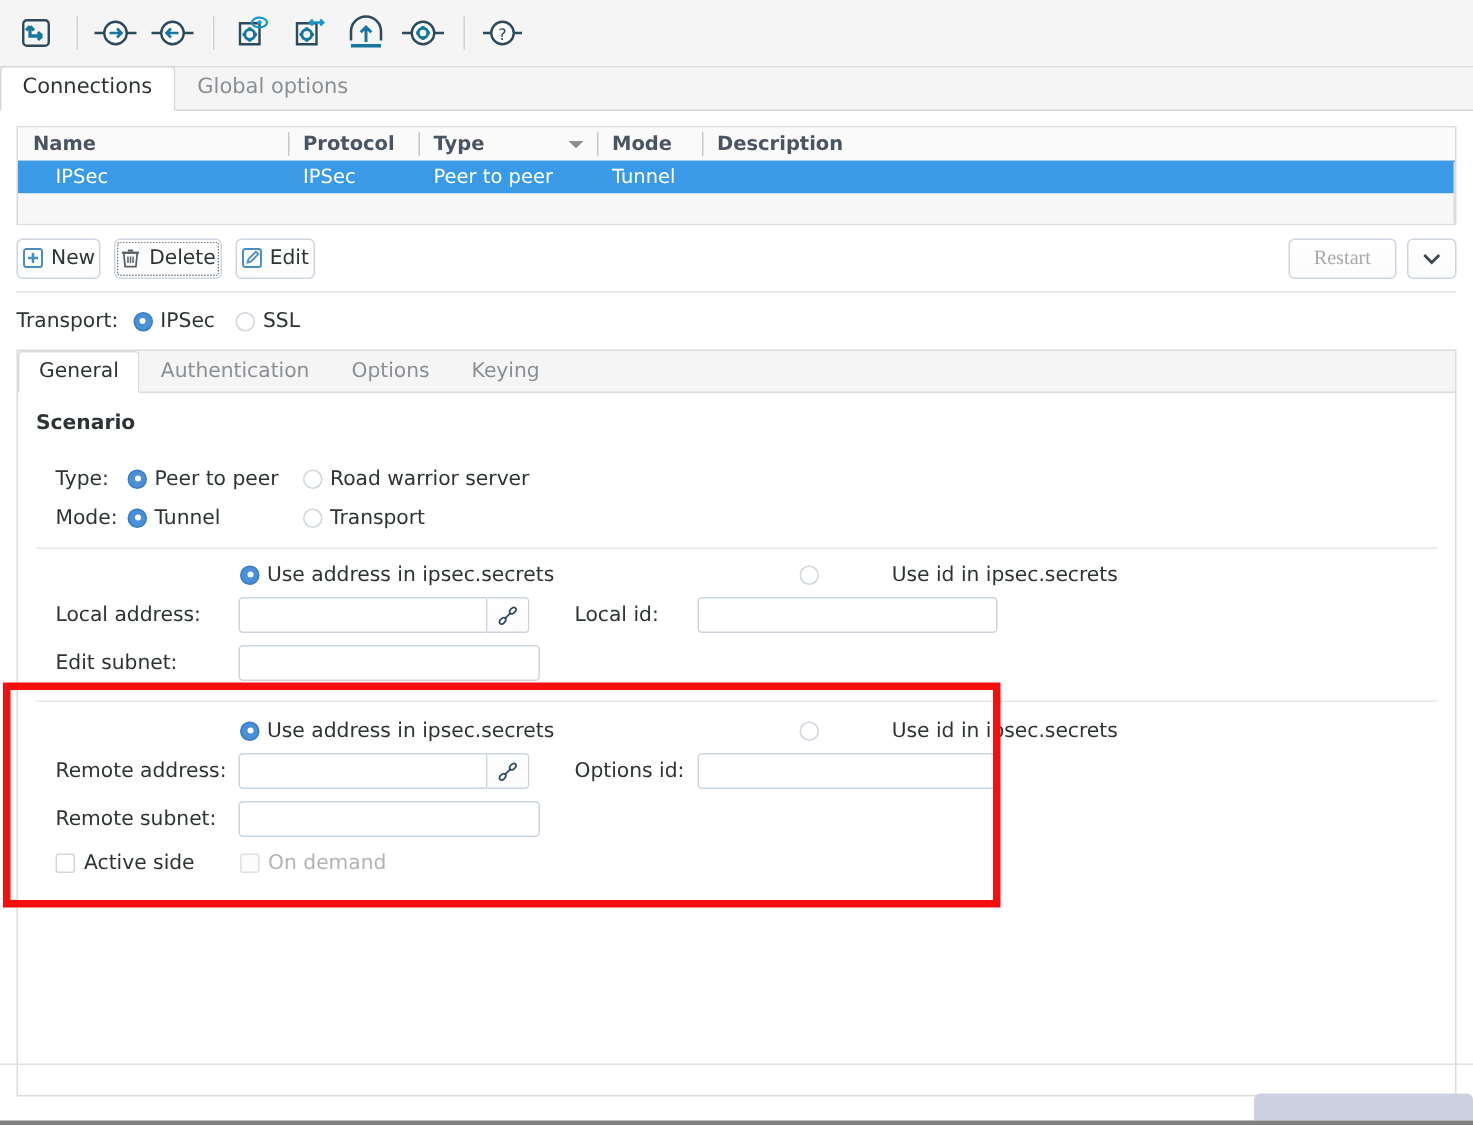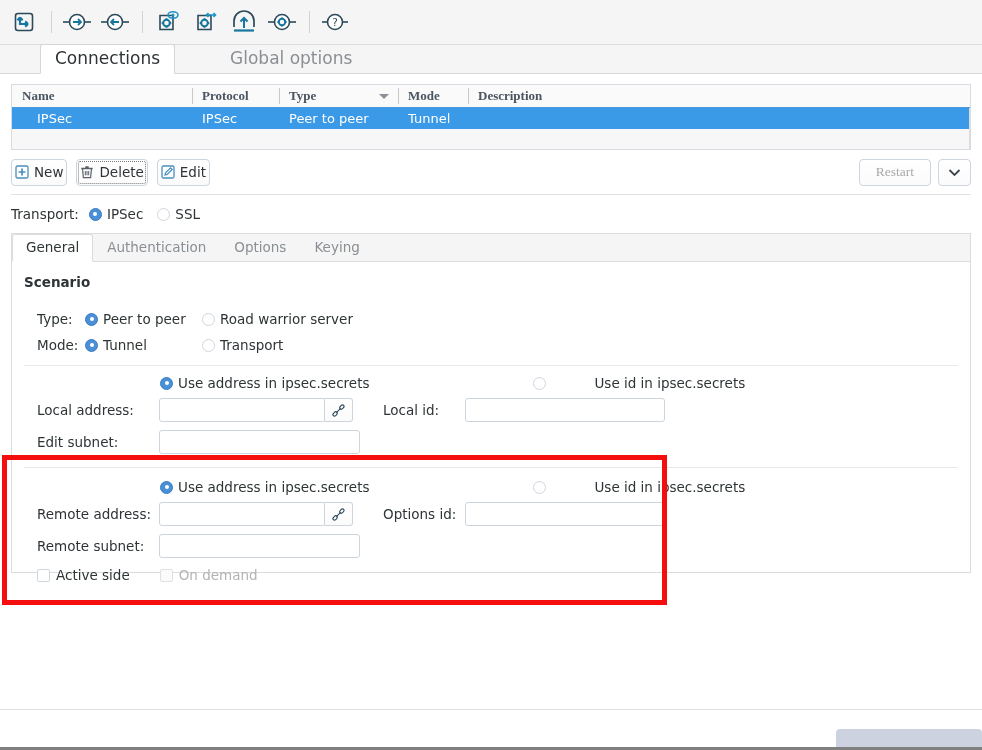--- a/index.html
+++ b/index.html
@@ -48,26 +48,25 @@
     height: 29px;
     background: #f5f5f5;
     border-bottom: 1px solid #d6d6d6;
     display: flex;
     align-items: flex-end;
     box-sizing: border-box;
     padding-left: 0;
   }
   .topTab {
     padding: 5px 14px 6px 14px;
-    font-size: 17px;
+    font-size: 14px;
     color: #8a8f94;
     border: 1px solid transparent;
     border-bottom: none;
     line-height: 17px;
-    margin-left: 40px;
   }
   .topTab.active {
     background: #ffffff;
     color: #2e3436;
     border-color: #d6d6d6;
     border-bottom: 1px solid #ffffff;
     margin-bottom: -1px;
     border-radius: 3px 3px 0 0;
   }
 
@@ -92,21 +91,20 @@
     box-sizing: border-box;
   }
   .hcell {
     position: relative;
     padding-left: 10px;
     box-sizing: border-box;
     display: flex;
     align-items: center;
     height: 100%;
     white-space: nowrap;
-    font-family: Liberation Serif, serif;
   }
   .hcell + .hcell::before {
     content: "";
     position: absolute;
     left: 0;
     top: 3px;
     bottom: 3px;
     width: 1px;
     background: #c9c9c9;
   }
@@ -234,21 +232,21 @@
     background: #ffffff;
     border: 1px solid #cfd6de;
   }
 
   
   .panel {
     margin: 9px 11px 0 11px;
     border: 1px solid #dcdcdc;
     background: #ffffff;
     box-sizing: border-box;
-    height: 340px;
+    height: 498px;
     position: relative;
   }
   .innerTabs {
     height: 28px;
     background: #f5f5f5;
     border-bottom: 1px solid #dcdcdc;
     display: flex;
     align-items: flex-end;
     box-sizing: border-box;
   }

